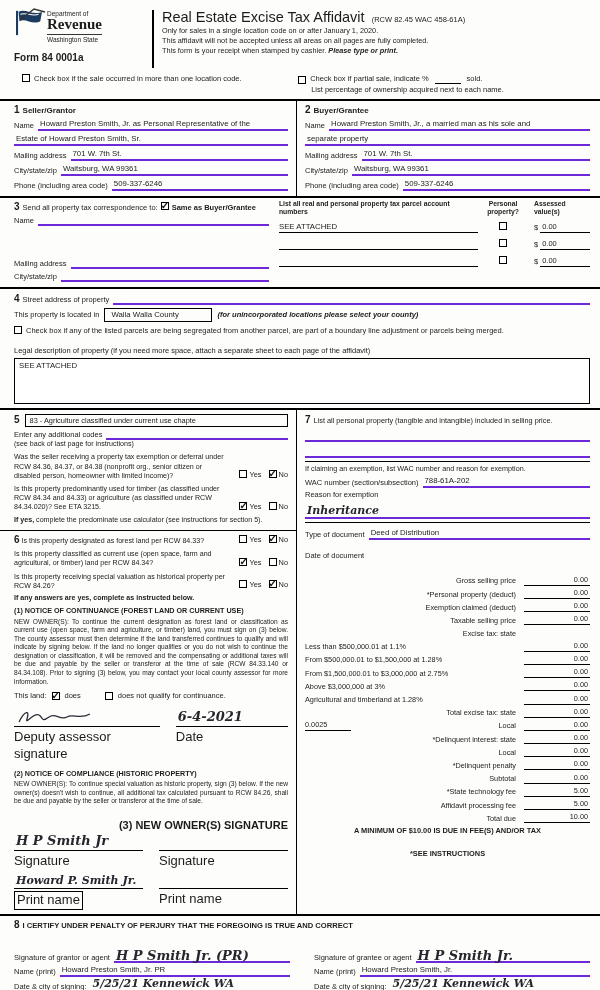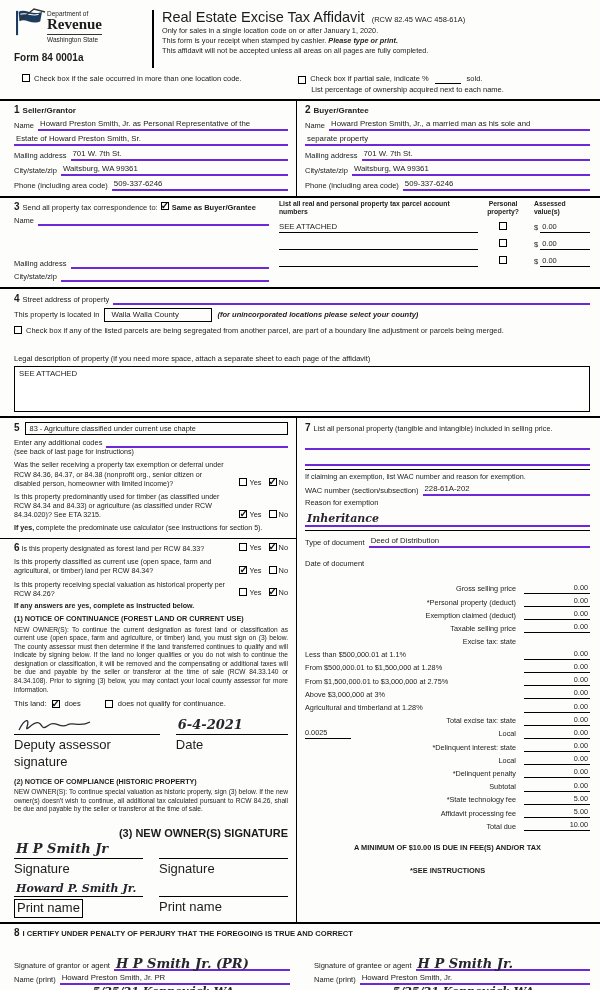--- a/index.html
+++ b/index.html
@@ -82,21 +82,21 @@
   .sig3 .cell{width:calc(50% - 8px)}
   .hr-r{border-top:1px solid #000;margin:3px 0 2px}
   
   .taxblock{margin-top:12px}
   .trow{display:flex;justify-content:flex-end;align-items:flex-end;height:13.2px;font-size:7.3px}
   .tl{text-align:right;padding-right:8px;white-space:nowrap}
   .tl.la{margin-right:auto;text-align:left;padding-right:0}
   .tpre{width:46px;border-bottom:1px solid #000;margin-right:auto;line-height:10px}
   .tv{width:66px;border-bottom:1px solid #000;text-align:right;line-height:10px;padding-right:2px}
   .tv.nb{border-bottom:none}
-  .minnote{text-align:center;font-weight:bold;font-size:7.4px;margin-top:12px}
+  .minnote{text-align:center;font-weight:bold;font-size:7.4px;margin-top:3px}
   
   .s8{padding:2px 10px 5px 14px}
   .s8cols{display:flex;gap:24px;margin-top:17px}
   .s8col{flex:1}
   .s8 .fldrow{margin-top:2px}
   .sig-over{height:13px;display:flex;align-items:flex-end}
   
   .perjury{border-top:1.5px solid #000;padding:2px 10px 2px 14px;font-size:6.5px;line-height:1.3;text-align:justify}
   .footer{border-top:1px solid #000;position:relative;height:56px;font-size:6.8px;margin-top:2px}
   .f-rev{position:absolute;left:14px;top:3px}
@@ -131,22 +131,22 @@
       </div>
       <div class="formnum">Form 84 0001a</div>
     </div>
     <div class="hdiv"></div>
     <div class="hright">
       <div>
         <span class="title">Real Estate Excise Tax Affidavit</span>
         <span class="titleref">(RCW 82.45 WAC 458-61A)</span>
       </div>
       <div class="note">Only for sales in a single location code on or after January 1, 2020.</div>
+      <div class="note">This affidavit will not be accepted unless all areas on all pages are fully completed.</div>
       <div class="note"><span>This form is your receipt when stamped by cashier. </span><span class="b i">Please type or print.</span></div>
-      <div class="note">This affidavit will not be accepted unless all areas on all pages are fully completed.</div>
     </div>
   </div>
 
   <div class="checksrow">
     <div class="chk-l">
       <span class="cb"></span>
       <span>Check box if the sale occurred in more than one location code.</span>
     </div>
     <div class="chk-r">
       <div class="chkline">
@@ -275,21 +275,21 @@
     </div>
     <div class="located">
       <span>This property is located in</span>
       <span class="county-box">Walla Walla County</span>
       <span class="b i">(for unincorporated locations please select your county)</span>
     </div>
     <div class="segrow">
       <span class="cb"></span>
       <span>Check box if any of the listed parcels are being segregated from another parcel, are part of a boundary line adjustment or parcels being merged.</span>
     </div>
-    <div style="margin-top:18px">Legal description of property (if you need more space, attach a separate sheet to each page of the affidavit)</div>
+    <div style="margin-top:10px">Legal description of property (if you need more space, attach a separate sheet to each page of the affidavit)</div>
     <div class="legal-box typed">SEE ATTACHED</div>
   </div>
 
   <div class="mgrid rule2">
     <div class="mleft">
 
       <div class="sechead">
         <span class="num">5</span>
         <span class="code-box">83 - Agriculture classified under current use chapte</span>
       </div>
@@ -385,21 +385,21 @@
       <div class="fldrow" style="height:13px">
           <span class="fval"></span>
         </div>
       <div class="fldrow" style="height:13px">
           <span class="fval"></span>
         </div>
       <div class="hr-r"></div>
       <div style="font-size:7.2px">If claiming an exemption, list WAC number and reason for exemption.</div>
       <div class="fldrow">
           <span class="flbl">WAC number (section/subsection)</span>
-          <span class="fval typed">228-61A-202</span>
+          <span class="fval typed">788-61A-202</span>
         </div>
       <div style="margin-top:2px">Reason for exemption</div>
       <div class="fldrow" style="height:16px">
           <span class="fval"><span class="hw">Inheritance</span></span>
         </div>
       <div class="hr-r"></div>
       <div class="fldrow">
           <span class="flbl">Type of document</span>
           <span class="fval typed">Deed of Distribution</span>
         </div>

